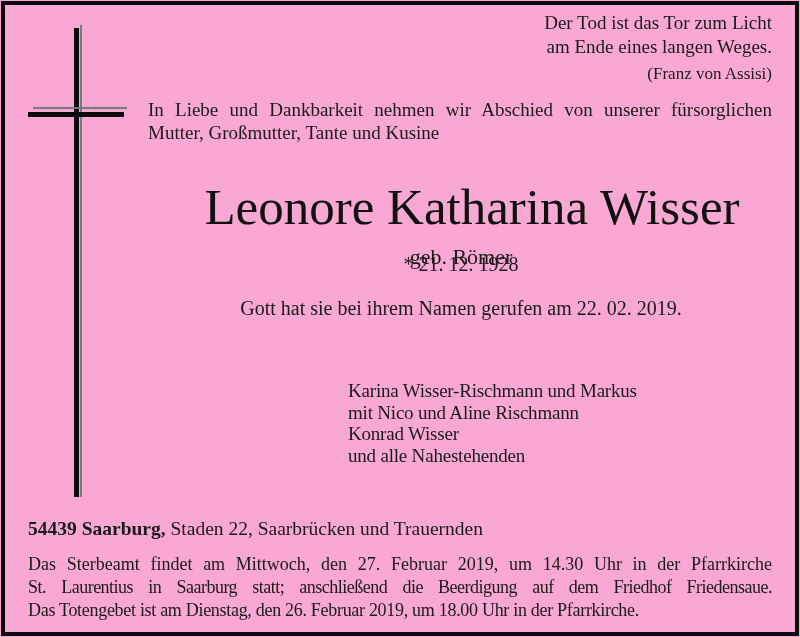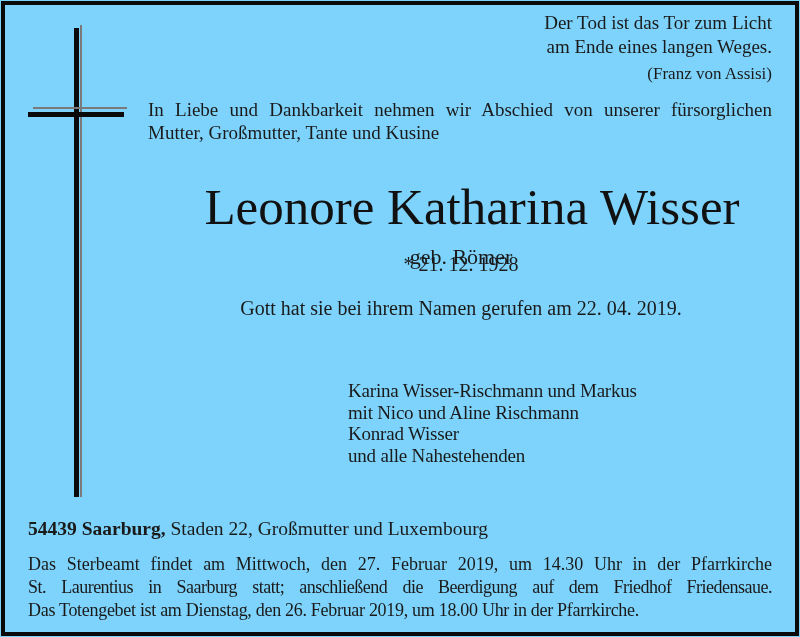--- a/index.html
+++ b/index.html
@@ -4,21 +4,21 @@
 <style>
   html, body {
     margin: 0;
     padding: 0;
     background: #e8e8e8;
   }
   .page {
     position: relative;
     width: 800px;
     height: 637px;
-    background: #7dd3fc;
+    background: #f9a8d4;
     font-family: "Liberation Serif", "DejaVu Serif", serif;
     color: #1a1a1a;
     overflow: hidden;
     margin: 0 auto;
   }
   .frame {
     position: absolute;
     inset: 1px;
     border: 4px solid #0a0a0a;
     pointer-events: none;
@@ -131,31 +131,31 @@
 
   <div class="intro">
     <div class="jfull">In Liebe und Dankbarkeit nehmen wir Abschied von unserer fürsorglichen</div>
     <div>Mutter, Großmutter, Tante und Kusine</div>
   </div>
 
   <h1 class="name">Leonore Katharina Wisser</h1>
 
   <div class="centered maiden">geb. Römer</div>
   <div class="centered birth">* 21. 12. 1928</div>
-  <div class="centered death">Gott hat sie bei ihrem Namen gerufen am 22. 04. 2019.</div>
+  <div class="centered death">Gott hat sie bei ihrem Namen gerufen am 22. 02. 2019.</div>
 
 
   <div class="mourners-list">
     <div>Karina Wisser-Rischmann und Markus</div>
     <div>mit Nico und Aline Rischmann</div>
     <div>Konrad Wisser</div>
     <div>und alle Nahestehenden</div>
   </div>
 
-  <div class="address"><span class="b">54439 Saarburg,</span><span> Staden 22, Großmutter und Luxembourg</span></div>
+  <div class="address"><span class="b">54439 Saarburg,</span><span> Staden 22, Saarbrücken und Trauernden</span></div>
 
   <div class="service">
     <div class="jfull">Das Sterbeamt findet am Mittwoch, den 27. Februar 2019, um 14.30 Uhr in der Pfarrkirche</div>
     <div class="jfull cond">St. Laurentius in Saarburg statt; anschließend die Beerdigung auf dem Friedhof Friedensaue.</div>
   </div>
 
   <div class="prayer">Das Totengebet ist am Dienstag, den 26. Februar 2019, um 18.00 Uhr in der Pfarrkirche.</div>
 
 </div>
 

